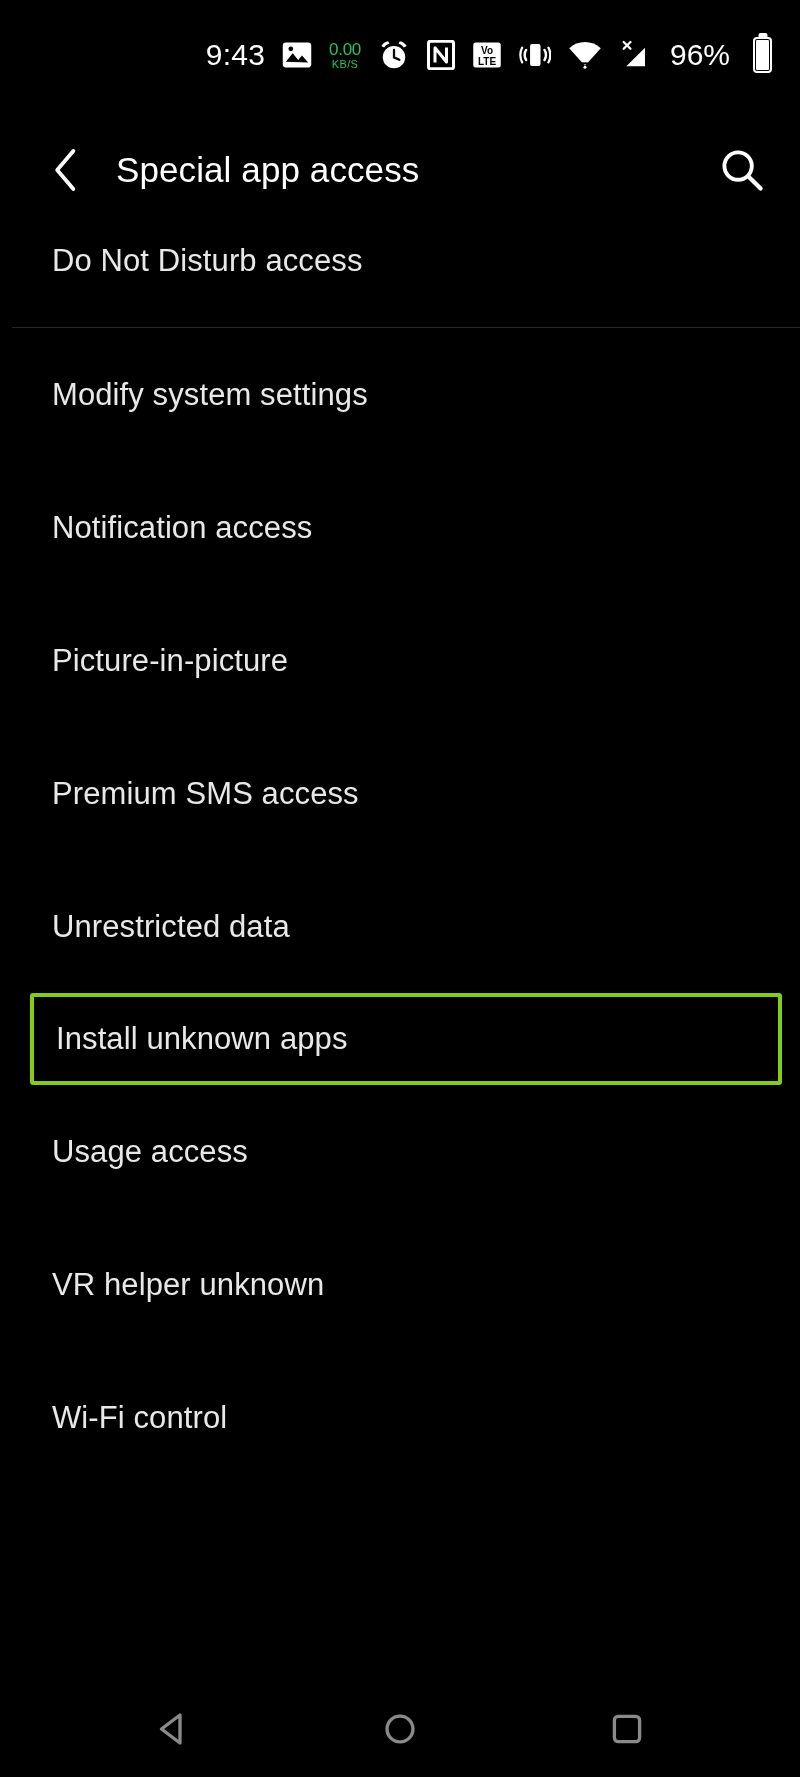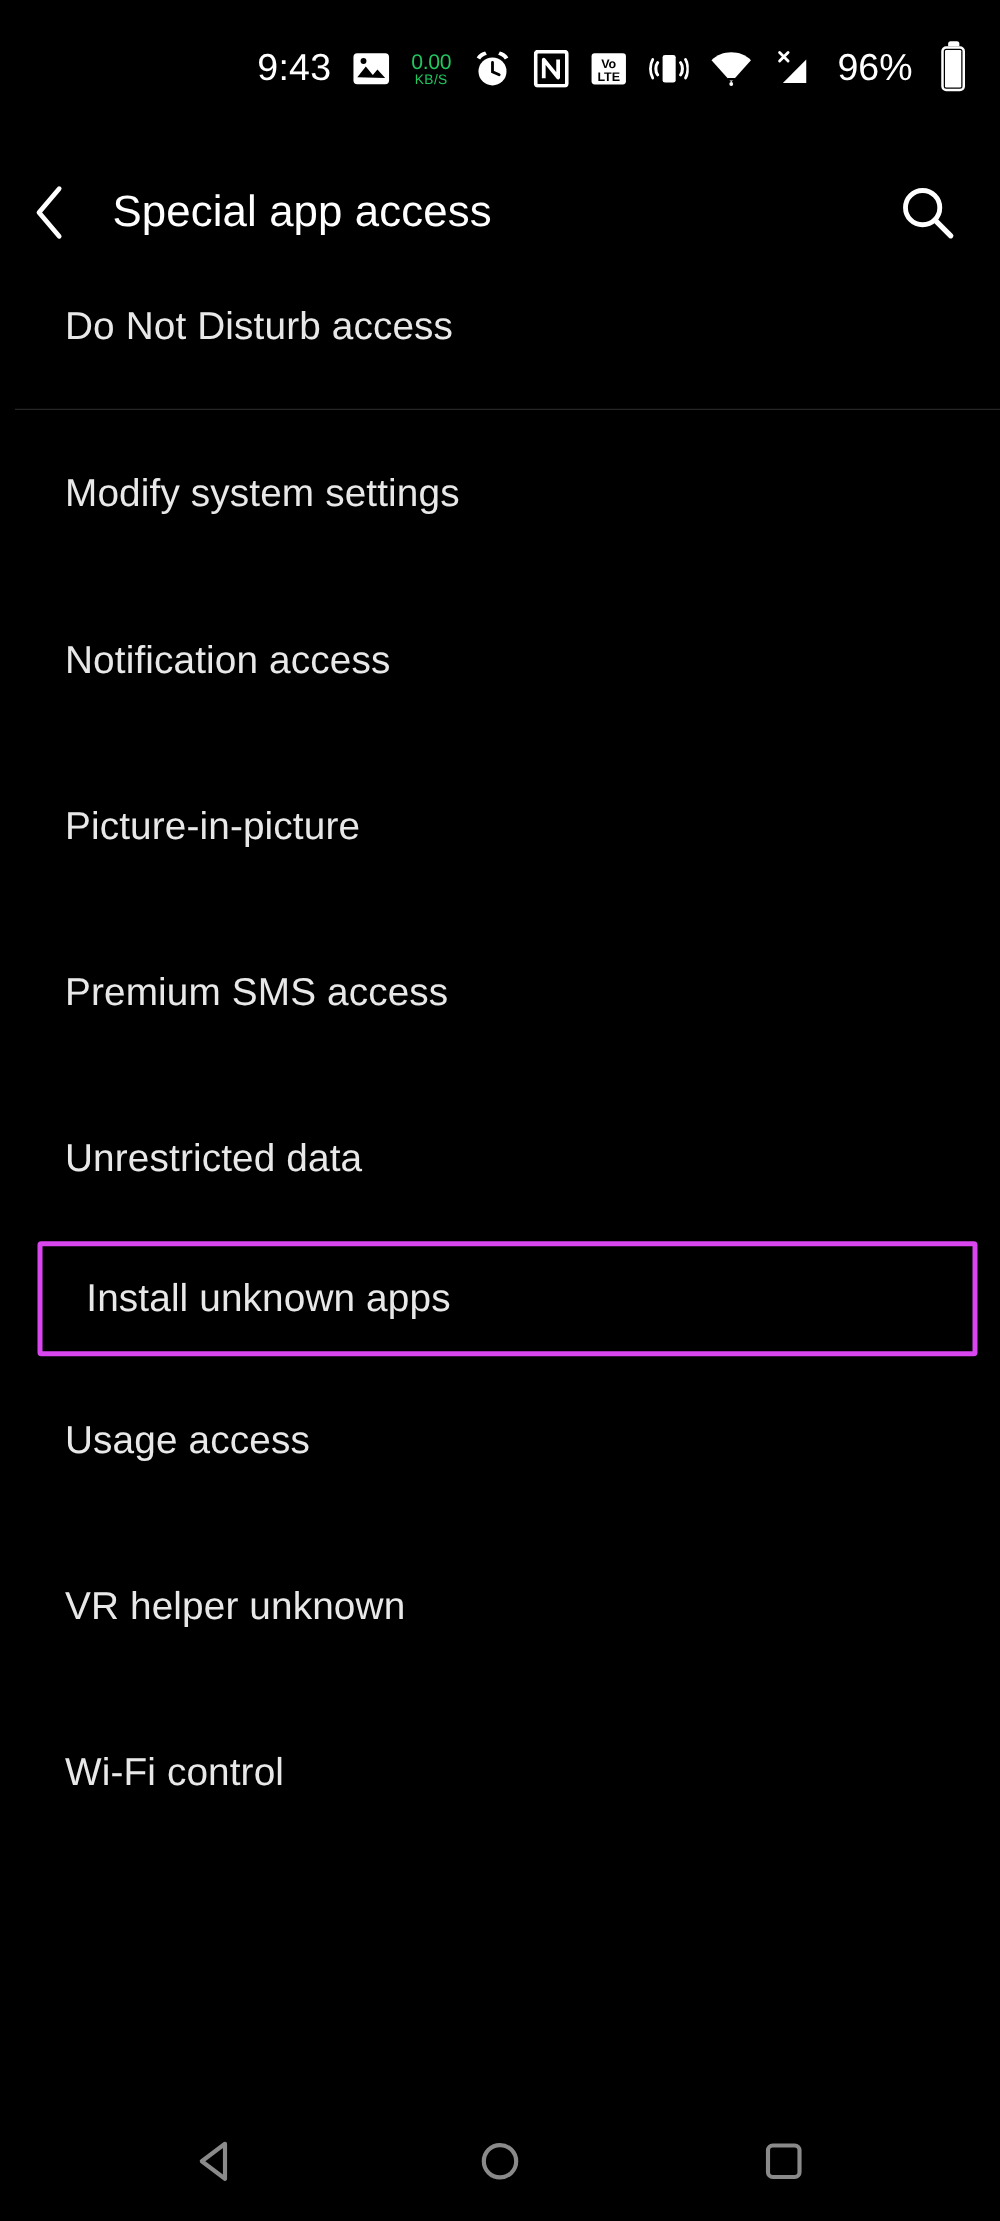--- a/index.html
+++ b/index.html
@@ -93,21 +93,21 @@
     background: #fff;
     border-radius: 1px;
   }
 
   
   .app-bar {
     height: 120px;
     flex: 0 0 120px;
     display: flex;
     align-items: center;
-    padding: 0 30px 0 14px;
+    padding: 0 30px 0 40px;
     box-sizing: border-box;
     background: #000;
   }
   .back-btn {
     width: 52px; height: 52px;
     display: flex; align-items: center; justify-content: center;
     flex: 0 0 auto;
   }
   .app-title {
     font-size: 35px;
@@ -160,22 +160,22 @@
   }
   .li-sub {
     font-size: 22px;
     color: #8f8f8f;
     margin-top: 9px;
     line-height: 1.15;
     letter-spacing: 0.1px;
   }
   .list-item.highlighted {
     margin: 0 18px 0 18px;
-    padding-left: 35px;
-    border: 4px solid #d946ef;
+    padding-left: 22px;
+    border: 4px solid #84cc16;
     border-radius: 3px;
     height: 92px;
     box-sizing: border-box;
   }
 
   
   .nav-bar {
     height: 97px;
     flex: 0 0 97px;
     display: flex;

